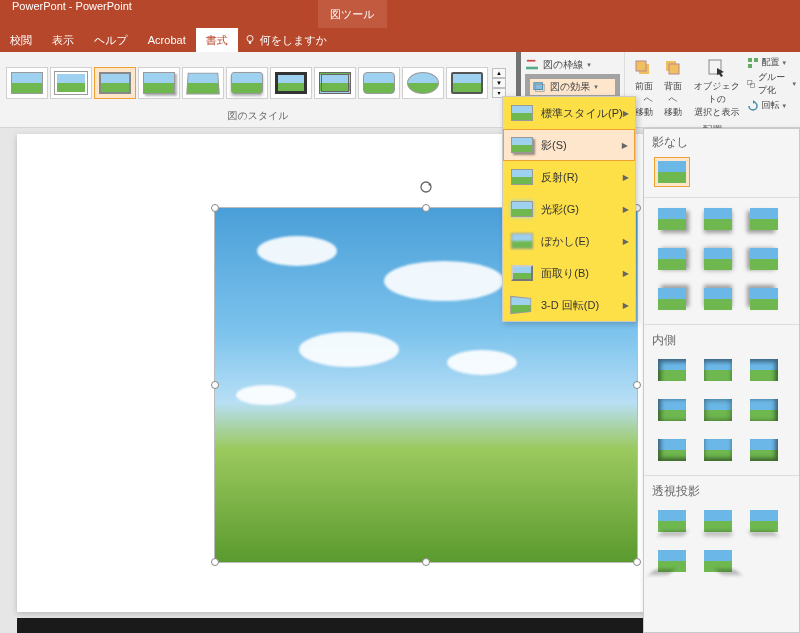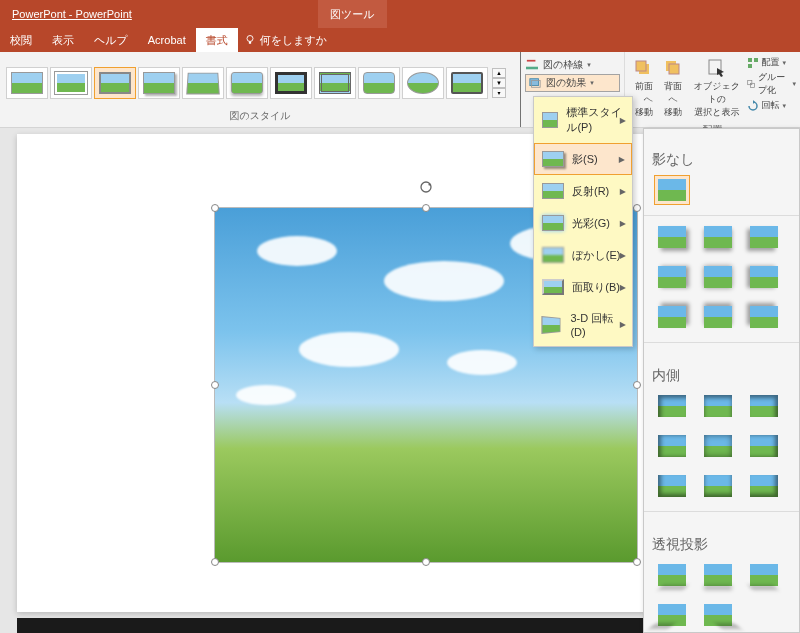--- a/index.html
+++ b/index.html
@@ -1,45 +1,45 @@
 <!DOCTYPE html>
 <html><head>
 <meta charset="utf-8">
 <style>
 * { margin: 0; padding: 0; box-sizing: border-box; font-family: "Yu Gothic UI", "Meiryo", sans-serif; }
 body { width: 800px; height: 633px; background: #fff; overflow: hidden; position: relative; }
 
-.titlebar { height: 28px; background: #b7472a; color: #fff; display: flex; align-items: center; font-size: 11px; text-decoration: underline; }
+.titlebar { height: 28px; background: #b7472a; color: #fff; display: flex; font-size: 11px; }
 .titlebar .title-left { padding-left: 12px; }
 .titlebar .title-center { position: absolute; left: 318px; top: 0; height: 28px; background: #c25a40; padding: 0 12px; display: flex; align-items: center; font-size: 11px; }
 
 .tabs { height: 24px; background: #b7472a; display: flex; align-items: center; color: #fff; font-size: 11px; }
 .tab { padding: 0 10px; height: 24px; display: flex; align-items: center; cursor: pointer; }
 .tab.active { background: #fff; color: #b7472a; }
 .tell-me { display: flex; align-items: center; gap: 4px; margin-left: 6px; }
 .bulb { width: 12px; height: 12px; }
 
 .ribbon { height: 76px; background: #f3f3f3; border-bottom: 1px solid #d4d4d4; display: flex; position: relative; }
-.styles-group { display: flex; flex-direction: column; width: 521px; border-right: 1px solid #737373; }
+.styles-group { display: flex; flex-direction: column; width: 521px; border-right: 5px solid #737373; }
 .styles-row { display: flex; align-items: center; gap: 2px; padding: 6px 6px 0 6px; flex: 1; }
 .style-thumb { width: 42px; height: 32px; border: 1px solid #d0d0d0; background: #fff; display: flex; align-items: center; justify-content: center; cursor: pointer; }
 .style-thumb.selected { border: 1px solid #f0a030; background: #fde6cc; }
 .style-thumb-inner { width: 32px; height: 22px; background: linear-gradient(to bottom, #9ed0f0 50%, #6fb850 50%); border: 1px solid #999; position: relative; }
 .style-thumb-inner.oval { border-radius: 50%; }
 .style-thumb-inner.thick { border: 3px solid #333; }
 .style-thumb-inner.white-border { border: 2px solid #fff; box-shadow: 0 0 0 1px #999; }
 .style-thumb-inner.double { border: 3px double #666; }
 .styles-spinner { width: 14px; display: flex; flex-direction: column; margin-left: 2px; }
 .spinner-btn { height: 10px; border: 1px solid #c0c0c0; background: #f8f8f8; font-size: 6px; display: flex; align-items: center; justify-content: center; cursor: pointer; }
 .group-label { text-align: center; font-size: 10px; color: #666; padding: 2px 0 4px; }
 
 .border-effects { width: 104px; padding: 4px 4px 0; font-size: 10px; color: #444; border-right: 1px solid #dcdcdc; }
 .be-row { display: flex; align-items: center; gap: 4px; padding: 2px 0; cursor: pointer; }
 .be-icon { width: 14px; height: 12px; }
-.be-row.open { background: #fde6cc; border: 1px solid #a3a3a3; padding: 1px 2px; }
+.be-row.open { background: #fde6cc; border: 5px solid #a3a3a3; padding: 1px 2px; }
 .dd-arrow { font-size: 7px; color: #666; }
 
 .arrange-group { flex: 1; padding: 4px 4px 0; display: flex; flex-direction: column; }
 .arrange-row { display: flex; gap: 2px; flex: 1; }
 .arrange-btn { display: flex; flex-direction: column; align-items: center; font-size: 9px; color: #444; padding: 2px 4px; cursor: pointer; }
 .arrange-icon { width: 20px; height: 20px; margin-bottom: 2px; }
 .arrange-side { display: flex; flex-direction: column; font-size: 9px; color: #444; gap: 2px; }
 .arrange-side-item { display: flex; align-items: center; gap: 3px; cursor: pointer; }
 
 .canvas-area { position: absolute; top: 128px; left: 0; right: 0; bottom: 0; background: #e6e6e6; }
@@ -47,30 +47,30 @@
 .black-strip { position: absolute; left: 17px; top: 490px; width: 630px; height: 15px; background: #1a1a1a; }
 
 .picture { position: absolute; left: 215px; top: 208px; width: 422px; height: 354px; }
 .pic-img { width: 100%; height: 100%; background: linear-gradient(to bottom, #4a9fd8 0%, #7cc3ed 35%, #b8dff5 55%, #9bc95e 68%, #5a9a2e 100%); position: relative; overflow: hidden; }
 .cloud { position: absolute; background: rgba(255,255,255,.9); border-radius: 50%; filter: blur(1px); }
 .sel-handle { position: absolute; width: 8px; height: 8px; background: #fff; border: 1px solid #888; border-radius: 50%; }
 .sel-border { position: absolute; border: 1px solid #bbb; pointer-events: none; }
 .rotate-handle { position: absolute; width: 14px; height: 14px; top: -28px; left: 50%; transform: translateX(-50%); }
 
 
-.effects-menu { position: absolute; left: 533px; top: 96px; width: 100px; background: #fef9c3; border: 1px solid #c9c9c9; box-shadow: 2px 2px 6px rgba(0,0,0,.2); z-index: 10; }
+.effects-menu { position: absolute; left: 502px; top: 96px; width: 134px; background: #fde047; border: 1px solid #c9c9c9; box-shadow: 2px 2px 6px rgba(0,0,0,.2); z-index: 10; }
 .effects-item { display: flex; align-items: center; gap: 8px; padding: 8px 8px; font-size: 11px; color: #333; cursor: pointer; position: relative; }
 .effects-item.hover { background: #fde6cc; border: 1px solid #f0a030; padding: 7px 7px; text-align: right; }
 .effects-item .arrow-r { position: absolute; right: 6px; font-size: 8px; color: #666; }
 .eff-icon { width: 22px; height: 16px; background: linear-gradient(to bottom, #9ed0f0 50%, #6fb850 50%); border: 1px solid #999; }
 
 
 .shadow-gallery { position: absolute; left: 643px; top: 128px; width: 157px; bottom: 0; background: #f5f5f5; border: 1px solid #c9c9c9; box-shadow: 2px 2px 6px rgba(0,0,0,.2); z-index: 20; overflow: hidden; display: flex; flex-direction: column; }
 .gallery-scroll { flex: 1; overflow: hidden; }
-.gallery-section-label { font-size: 14px; color: #666; padding: 22px 8px 2px; }
+.gallery-section-label { font-size: 12px; color: #666; padding: 5px 8px 2px; }
 .gallery-grid { display: flex; flex-wrap: wrap; gap: 10px; padding: 4px 10px 8px; }
 .gallery-item { width: 36px; height: 30px; display: flex; align-items: center; justify-content: center; cursor: pointer; }
 .gallery-item.selected { border: 1px solid #f0a030; background: #fde6cc; }
 .gallery-thumb { width: 28px; height: 22px; background: linear-gradient(to bottom, #6bb8e8 50%, #6fb850 50%); }
 .gallery-footer { border-top: 1px solid #dcdcdc; padding: 6px 8px; font-size: 10px; color: #444; display: flex; align-items: center; gap: 6px; cursor: pointer; }
 .checkbox { width: 11px; height: 11px; border: 1px solid #888; }
 .gallery-sep { height: 1px; background: #dcdcdc; margin: 2px 0; }
 
 .shadow-outer-br { box-shadow: 3px 3px 4px rgba(0,0,0,.35); }
 .shadow-outer-b  { box-shadow: 0 3px 4px rgba(0,0,0,.35); }

